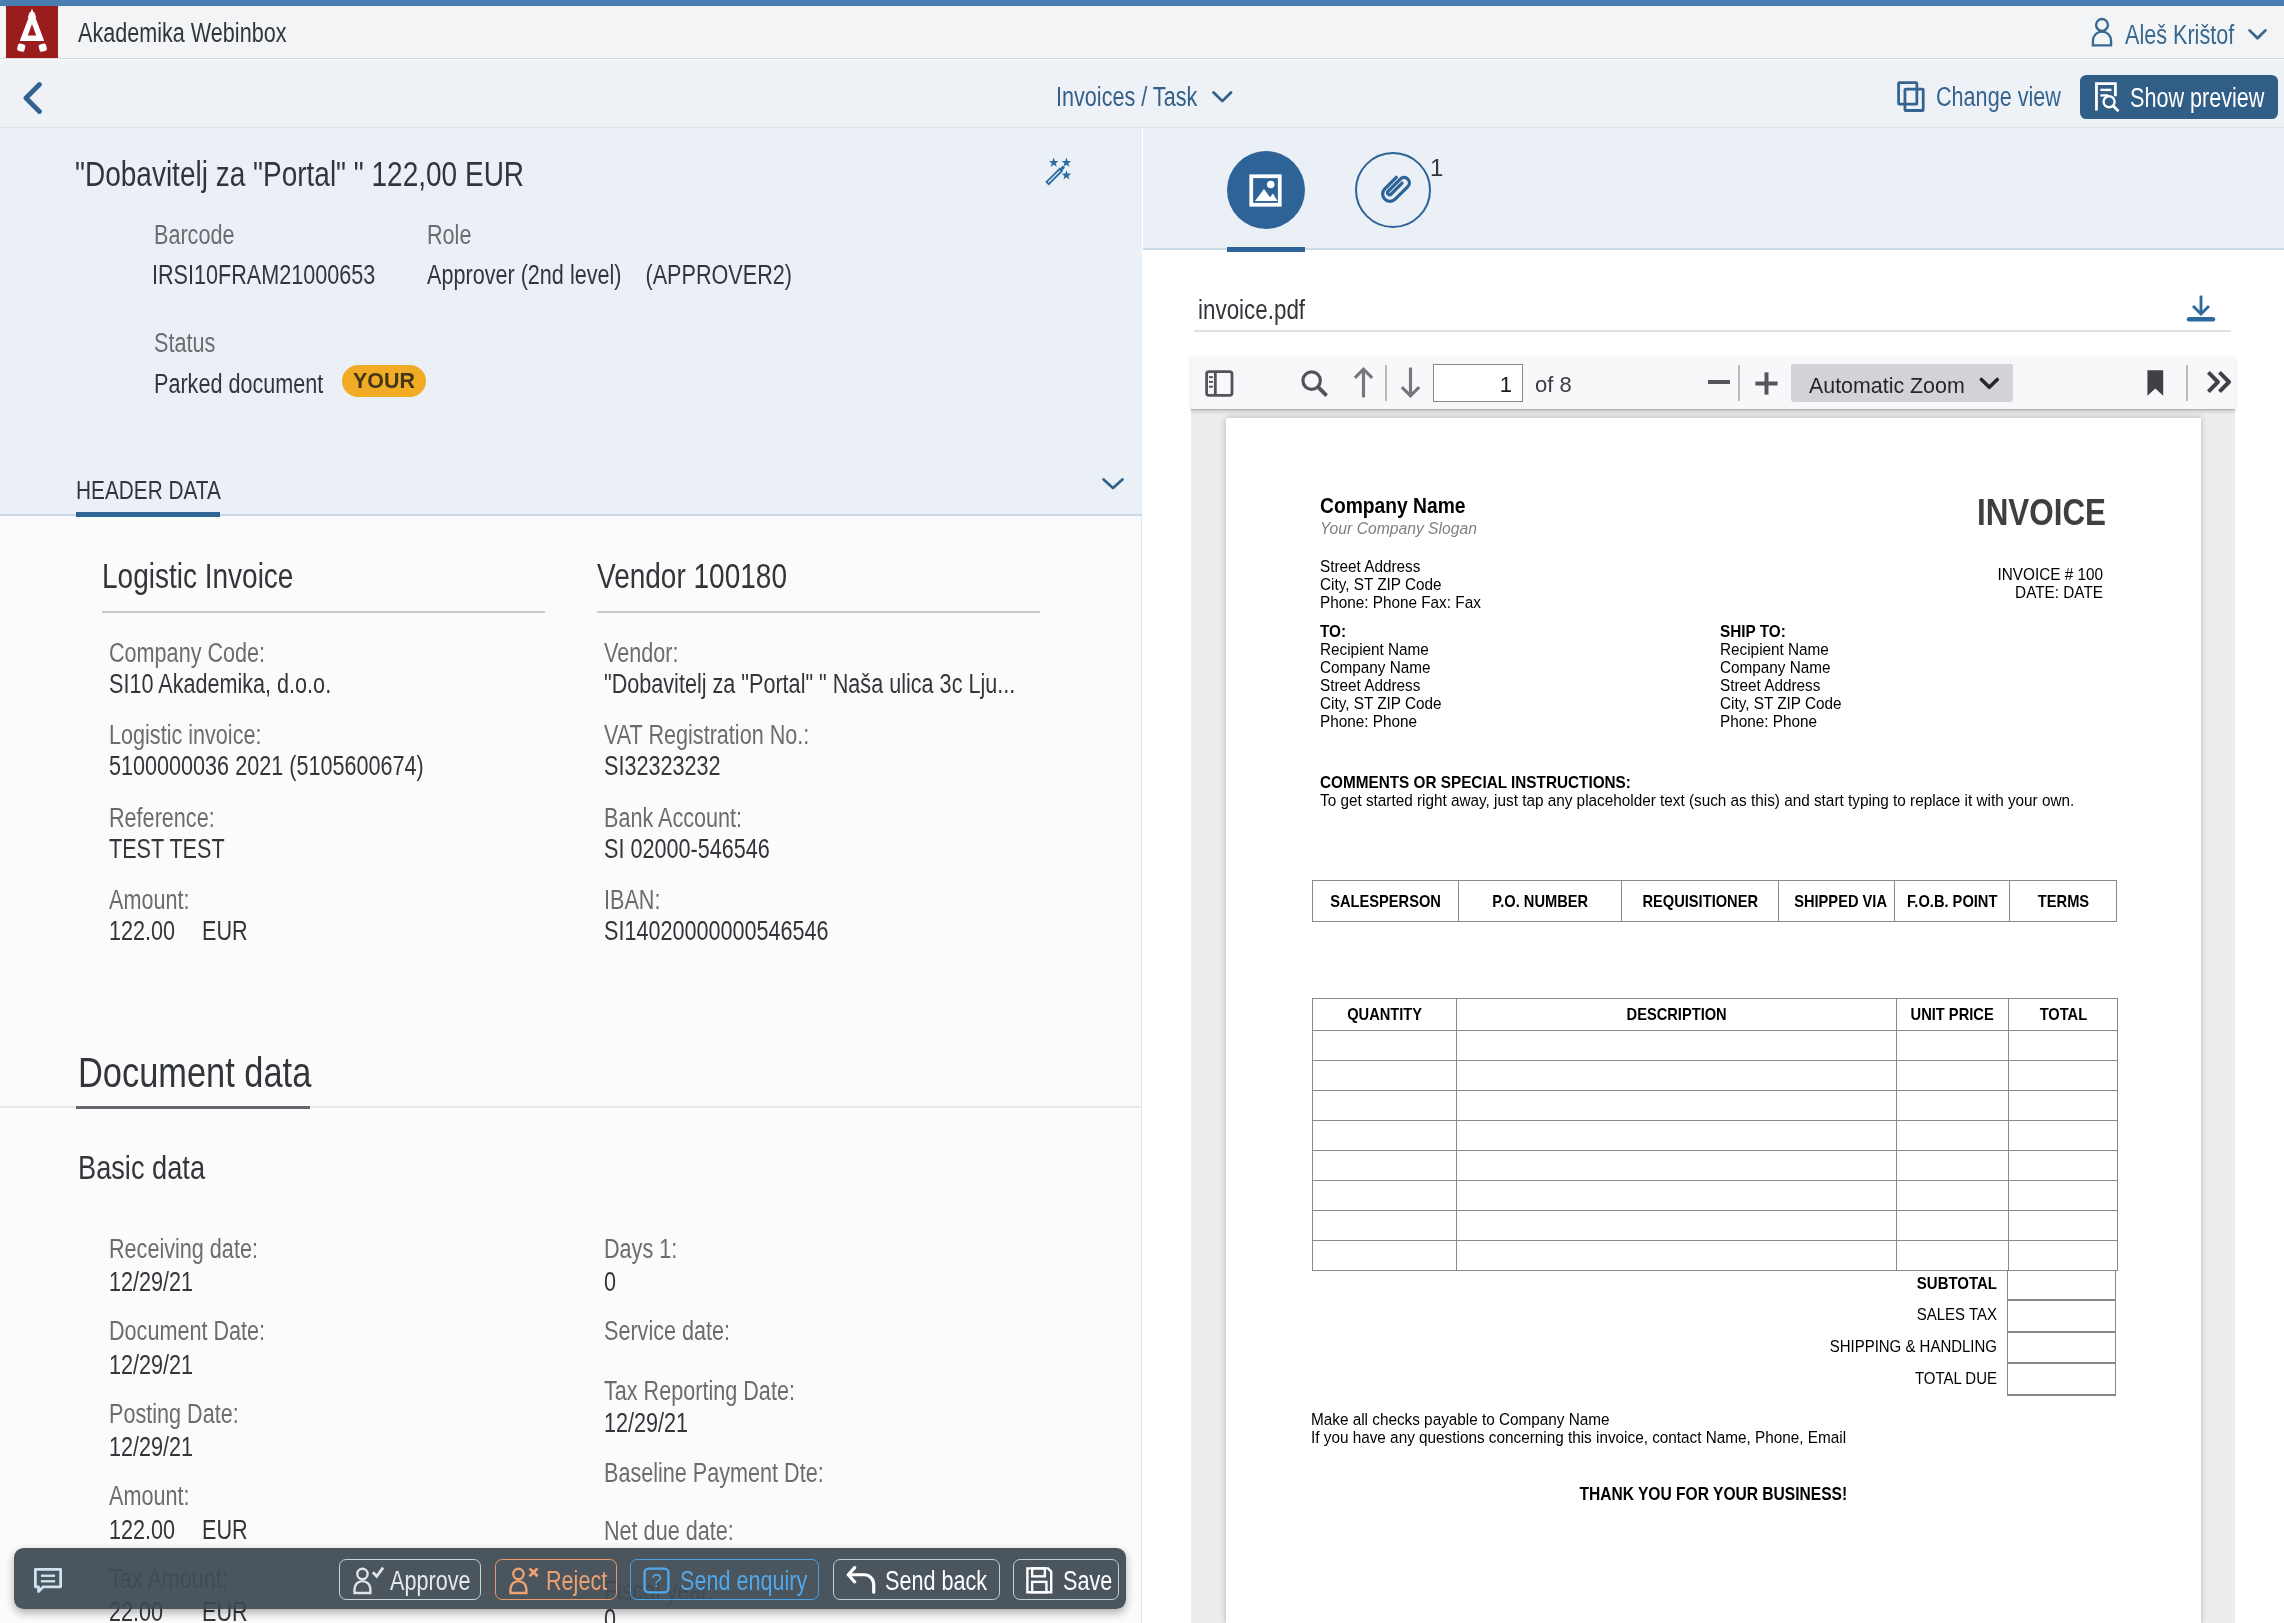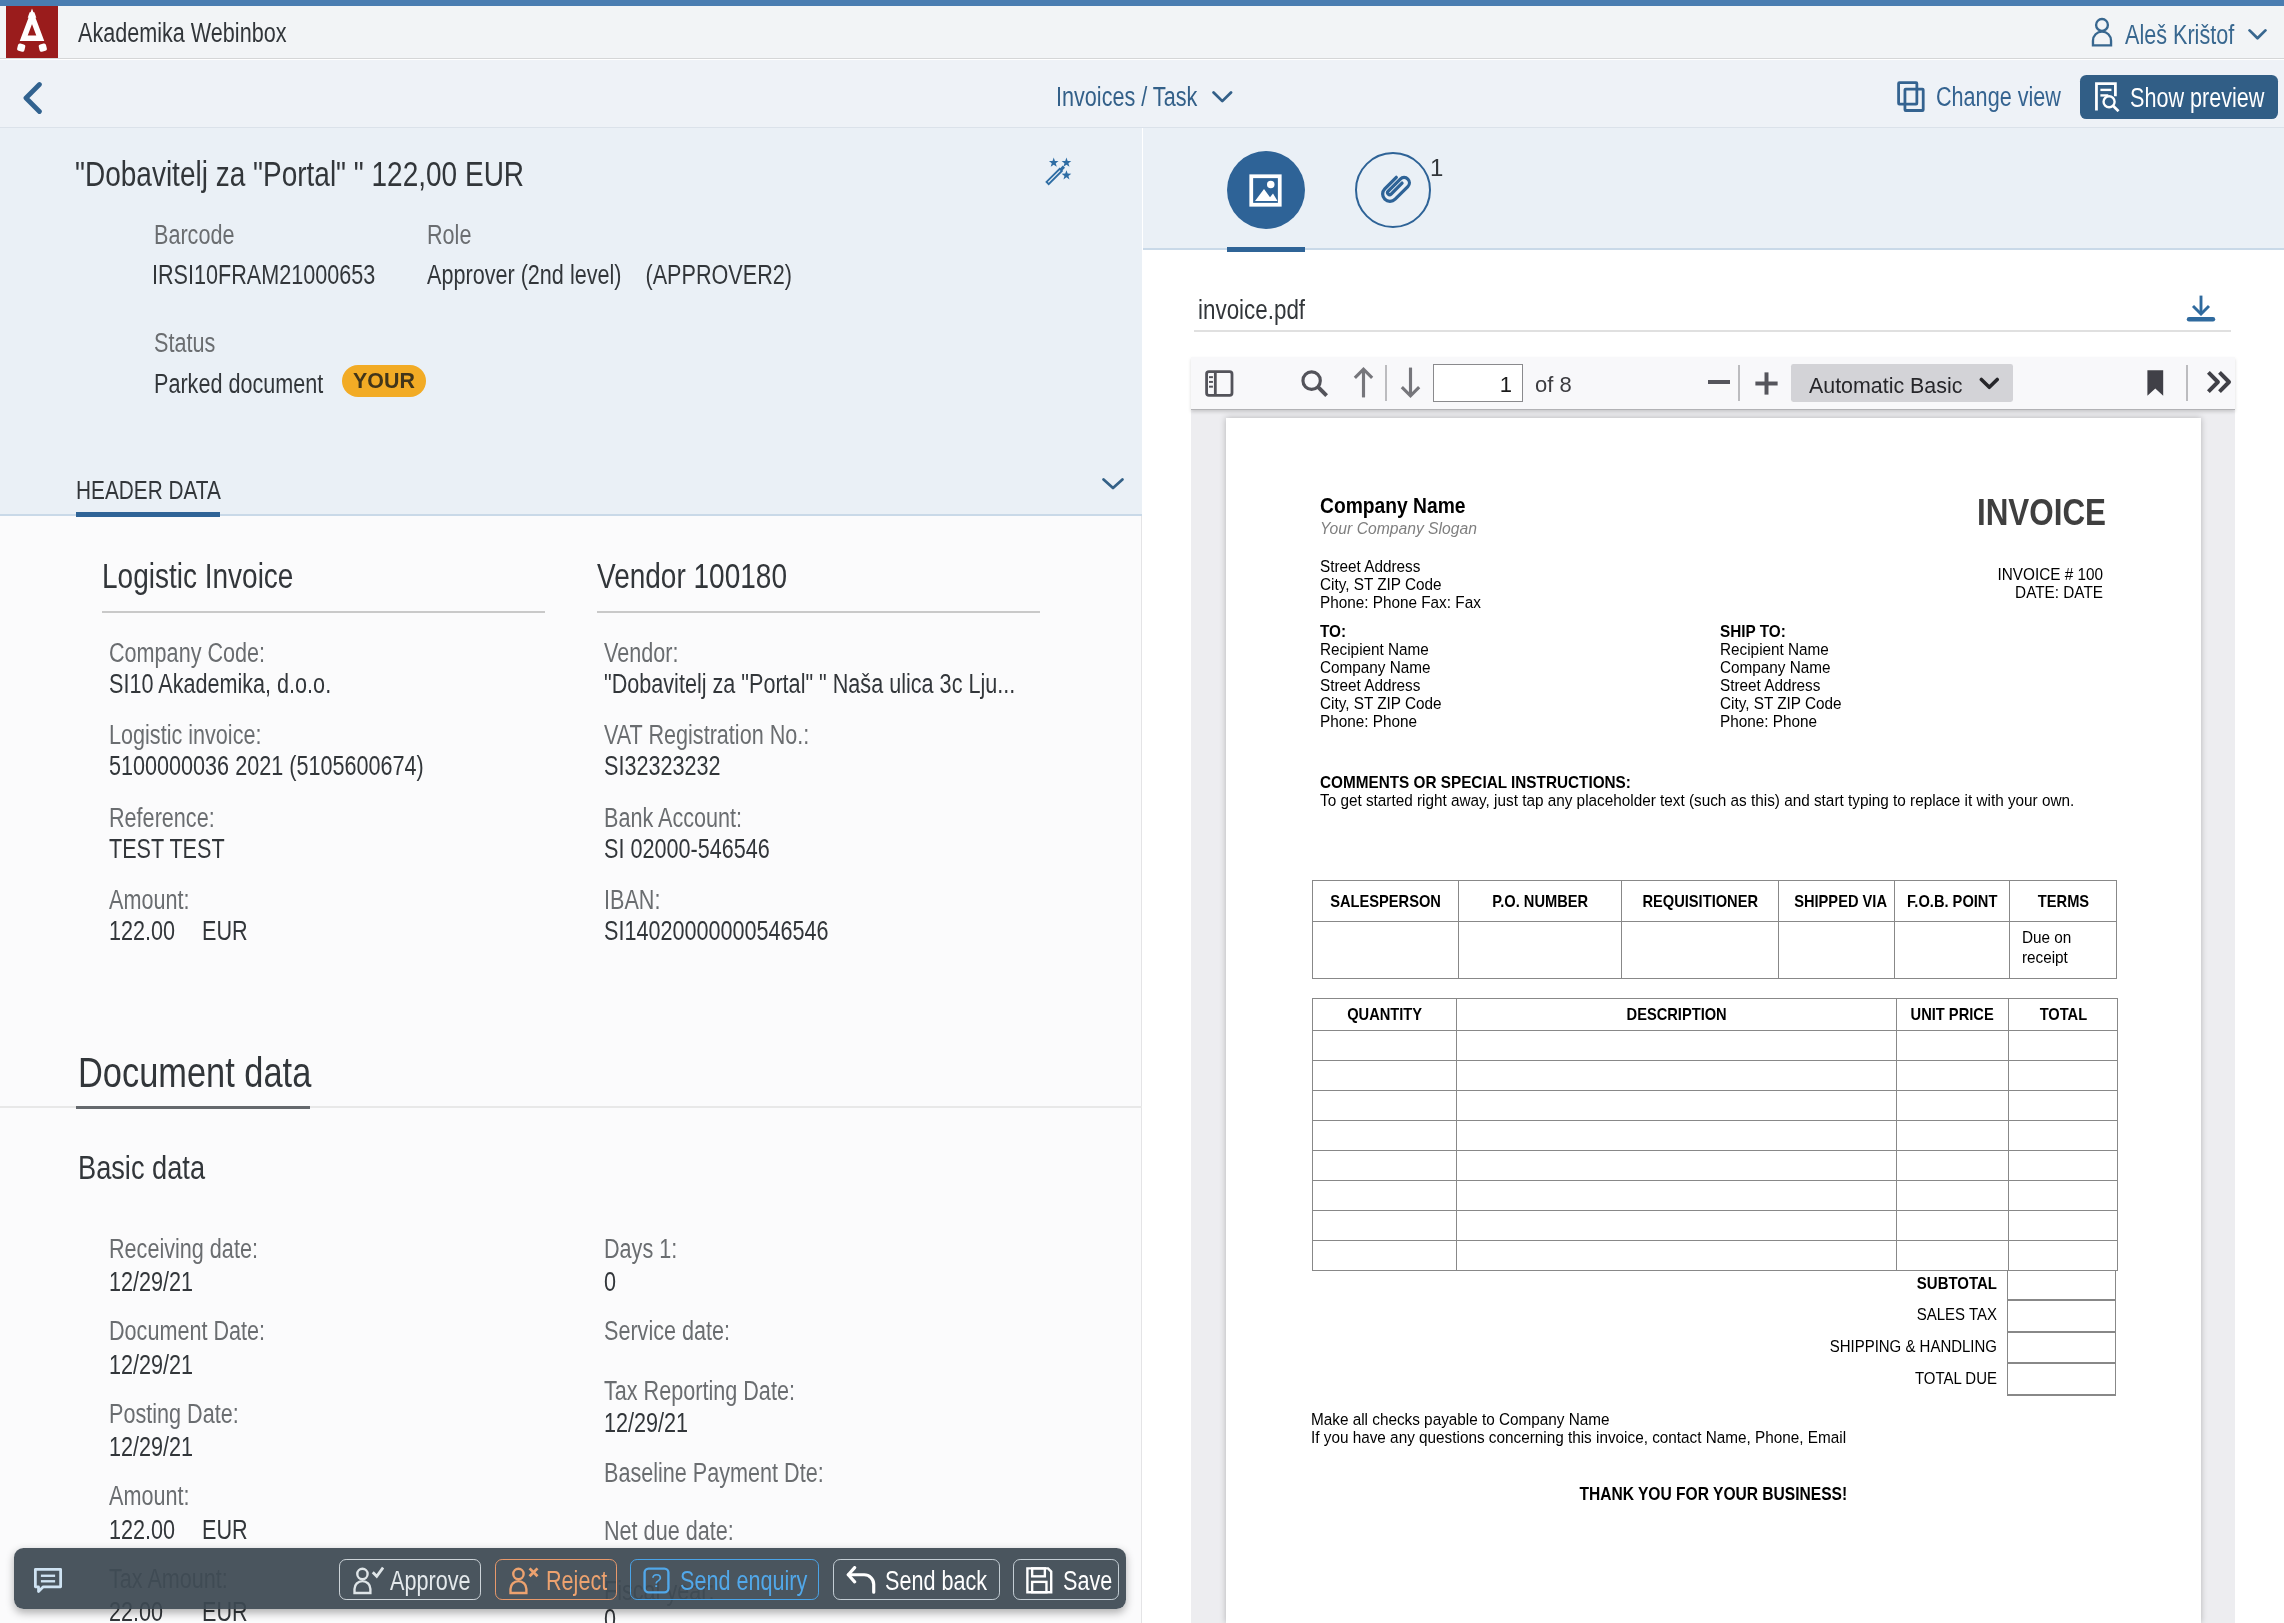--- a/index.html
+++ b/index.html
@@ -200,21 +200,21 @@
 <div class="abs" style="left:1433px;top:364px;width:90px;height:38px;background:#fff;border:0.8px solid #8a8a8d;"></div>
 <div class="abs" style="left:1433px;top:372px;width:79px;font-size:22px;color:#1a1a1a;text-align:right;">1</div>
 <div class="abs" style="left:1535px;top:372px;font-size:22px;color:#3c3c40;">of 8</div>
 <div class="abs" style="left:1708px;top:380px;width:22px;height:4px;background:#55555c;"></div>
 <div class="abs" style="left:1738px;top:365px;width:1.6px;height:36px;background:#bcbcbf;"></div>
 <svg class="abs" style="left:1753px;top:370px;" width="27" height="27" viewBox="0 0 34 34">
   <line x1="3" y1="17" x2="31" y2="17" stroke="#55555c" stroke-width="5"></line>
   <line x1="17" y1="3" x2="17" y2="31" stroke="#55555c" stroke-width="5"></line>
 </svg>
 <div class="abs" style="left:1791px;top:364px;width:222px;height:38px;background:#d3d3d7;border-radius:2.4px;"></div>
-<div class="abs" style="left:1809px;top:374px;font-size:21.4px;color:#26262a;">Automatic Basic</div>
+<div class="abs" style="left:1809px;top:374px;font-size:21.4px;color:#26262a;">Automatic Zoom</div>
 <svg class="abs" style="left:1979px;top:377px;" width="20.6" height="13.5" viewBox="0 0 26 17">
   <polyline points="3,3 13,13 23,3" fill="none" stroke="#26262a" stroke-width="4.5" stroke-linecap="round" stroke-linejoin="round"></polyline>
 </svg>
 <svg class="abs" style="left:2145px;top:368px;" width="20.6" height="30" viewBox="0 0 26 38">
   <path d="M3 3 h20 v32 l-10 -9 -10 9 z" fill="#404047"></path>
 </svg>
 <div class="abs" style="left:2186px;top:365px;width:1.6px;height:36px;background:#bcbcbf;"></div>
 <svg class="abs" style="left:2206px;top:370px;" width="27" height="24" viewBox="0 0 34 30">
   <polyline points="3,3 15,15 3,27" fill="none" stroke="#404047" stroke-width="5" stroke-linejoin="round"></polyline>
   <polyline points="17,3 29,15 17,27" fill="none" stroke="#404047" stroke-width="5" stroke-linejoin="round"></polyline>
@@ -243,30 +243,20 @@
       </colgroup>
     <tbody>
         <tr style="height:41px;">
       <td style="border:1.6px solid #888;text-align:center;font-weight:bold;"><span class="thn">SALESPERSON</span></td>
       <td style="border:1.6px solid #888;text-align:center;font-weight:bold;"><span class="thn">P.O. NUMBER</span></td>
       <td style="border:1.6px solid #888;text-align:center;font-weight:bold;"><span class="thn">REQUISITIONER</span></td>
       <td style="border:1.6px solid #888;text-align:center;font-weight:bold;padding-left:8px;"><span class="thn">SHIPPED VIA</span></td>
       <td style="border:1.6px solid #888;text-align:center;font-weight:bold;"><span class="thn">F.O.B. POINT</span></td>
       <td style="border:1.6px solid #888;text-align:center;font-weight:bold;"><span class="thn">TERMS</span></td>
     </tr>
-    <tr style="height:57px;">
-      <td style="border:1.6px solid #888;"></td>
-          <td style="border:1.6px solid #888;"></td>
-          <td style="border:1.6px solid #888;"></td>
-          <td style="border:1.6px solid #888;"></td>
-          <td style="border:1.6px solid #888;"></td>
-      <td style="border:1.6px solid #888;vertical-align:top;">
-            <div style="padding:4.8px 0 0 12.7px;line-height:20.6px;transform:scaleX(0.94);transform-origin:0 0;">Due on<br>receipt</div>
-          </td>
-    </tr>
   </tbody>
     </table>
 </div>
 
 <div class="abs" style="left:1312px;top:998px;width:804px;">
   <table style="border-collapse:collapse;width:804px;table-layout:fixed;font-size:16.3px;color:#000;">
     <colgroup>
         <col style="width:144px">
         <col style="width:440px">
         <col style="width:112px">

